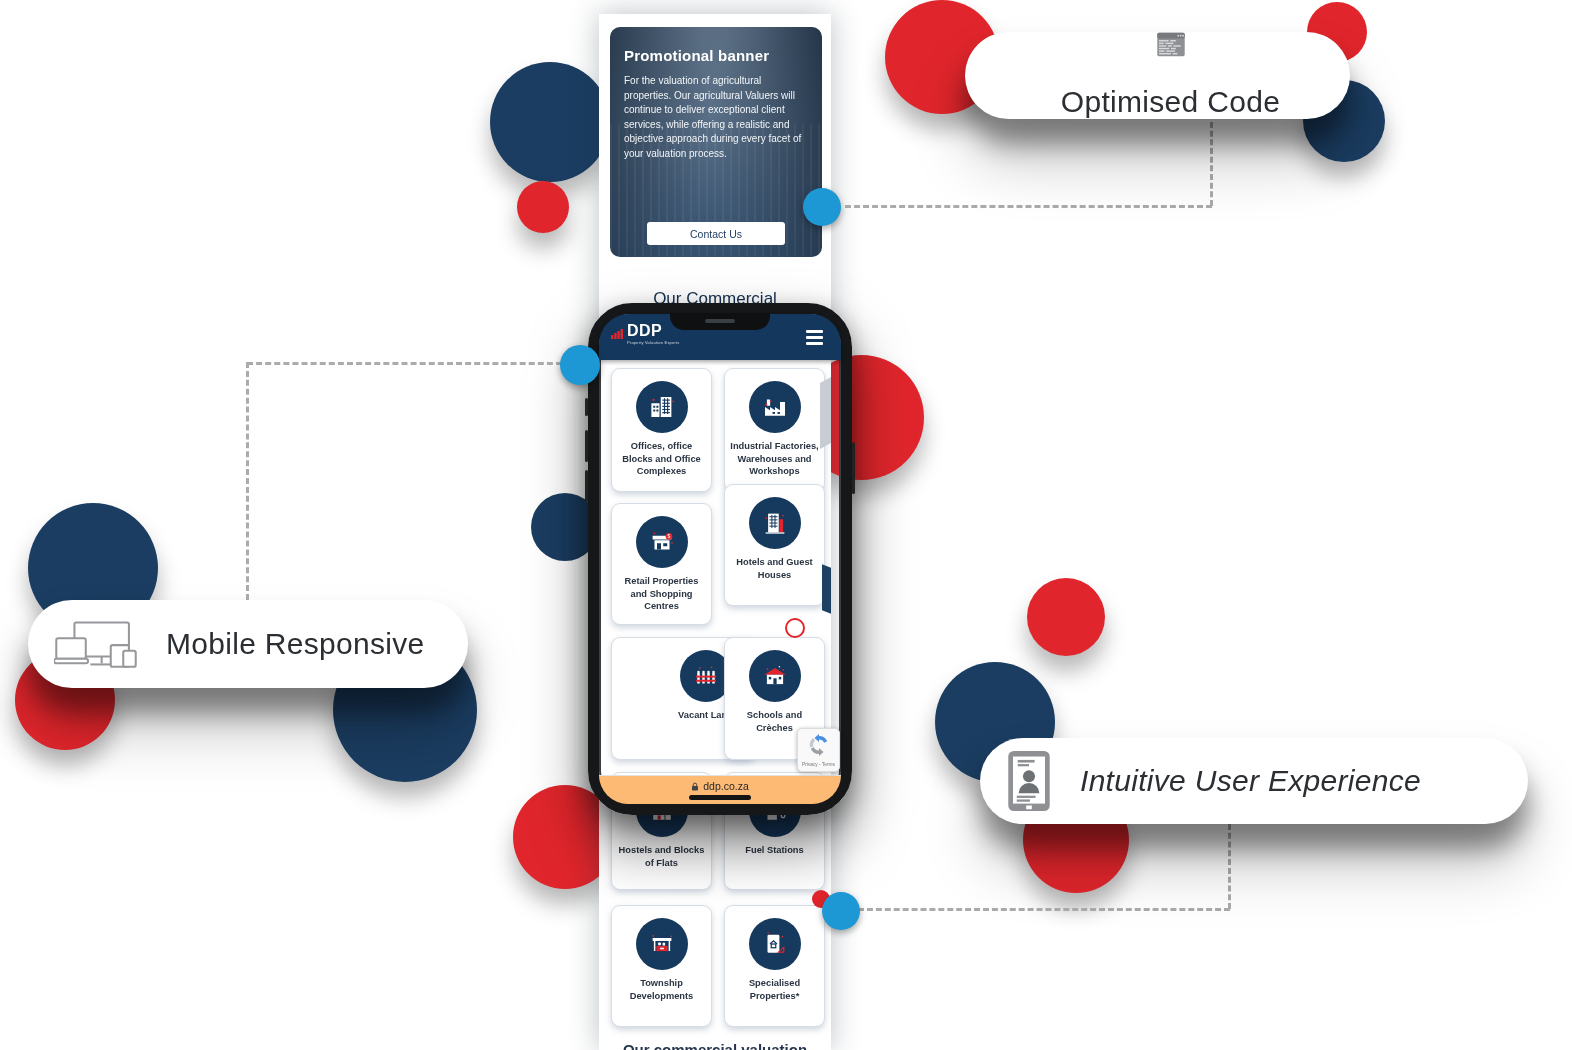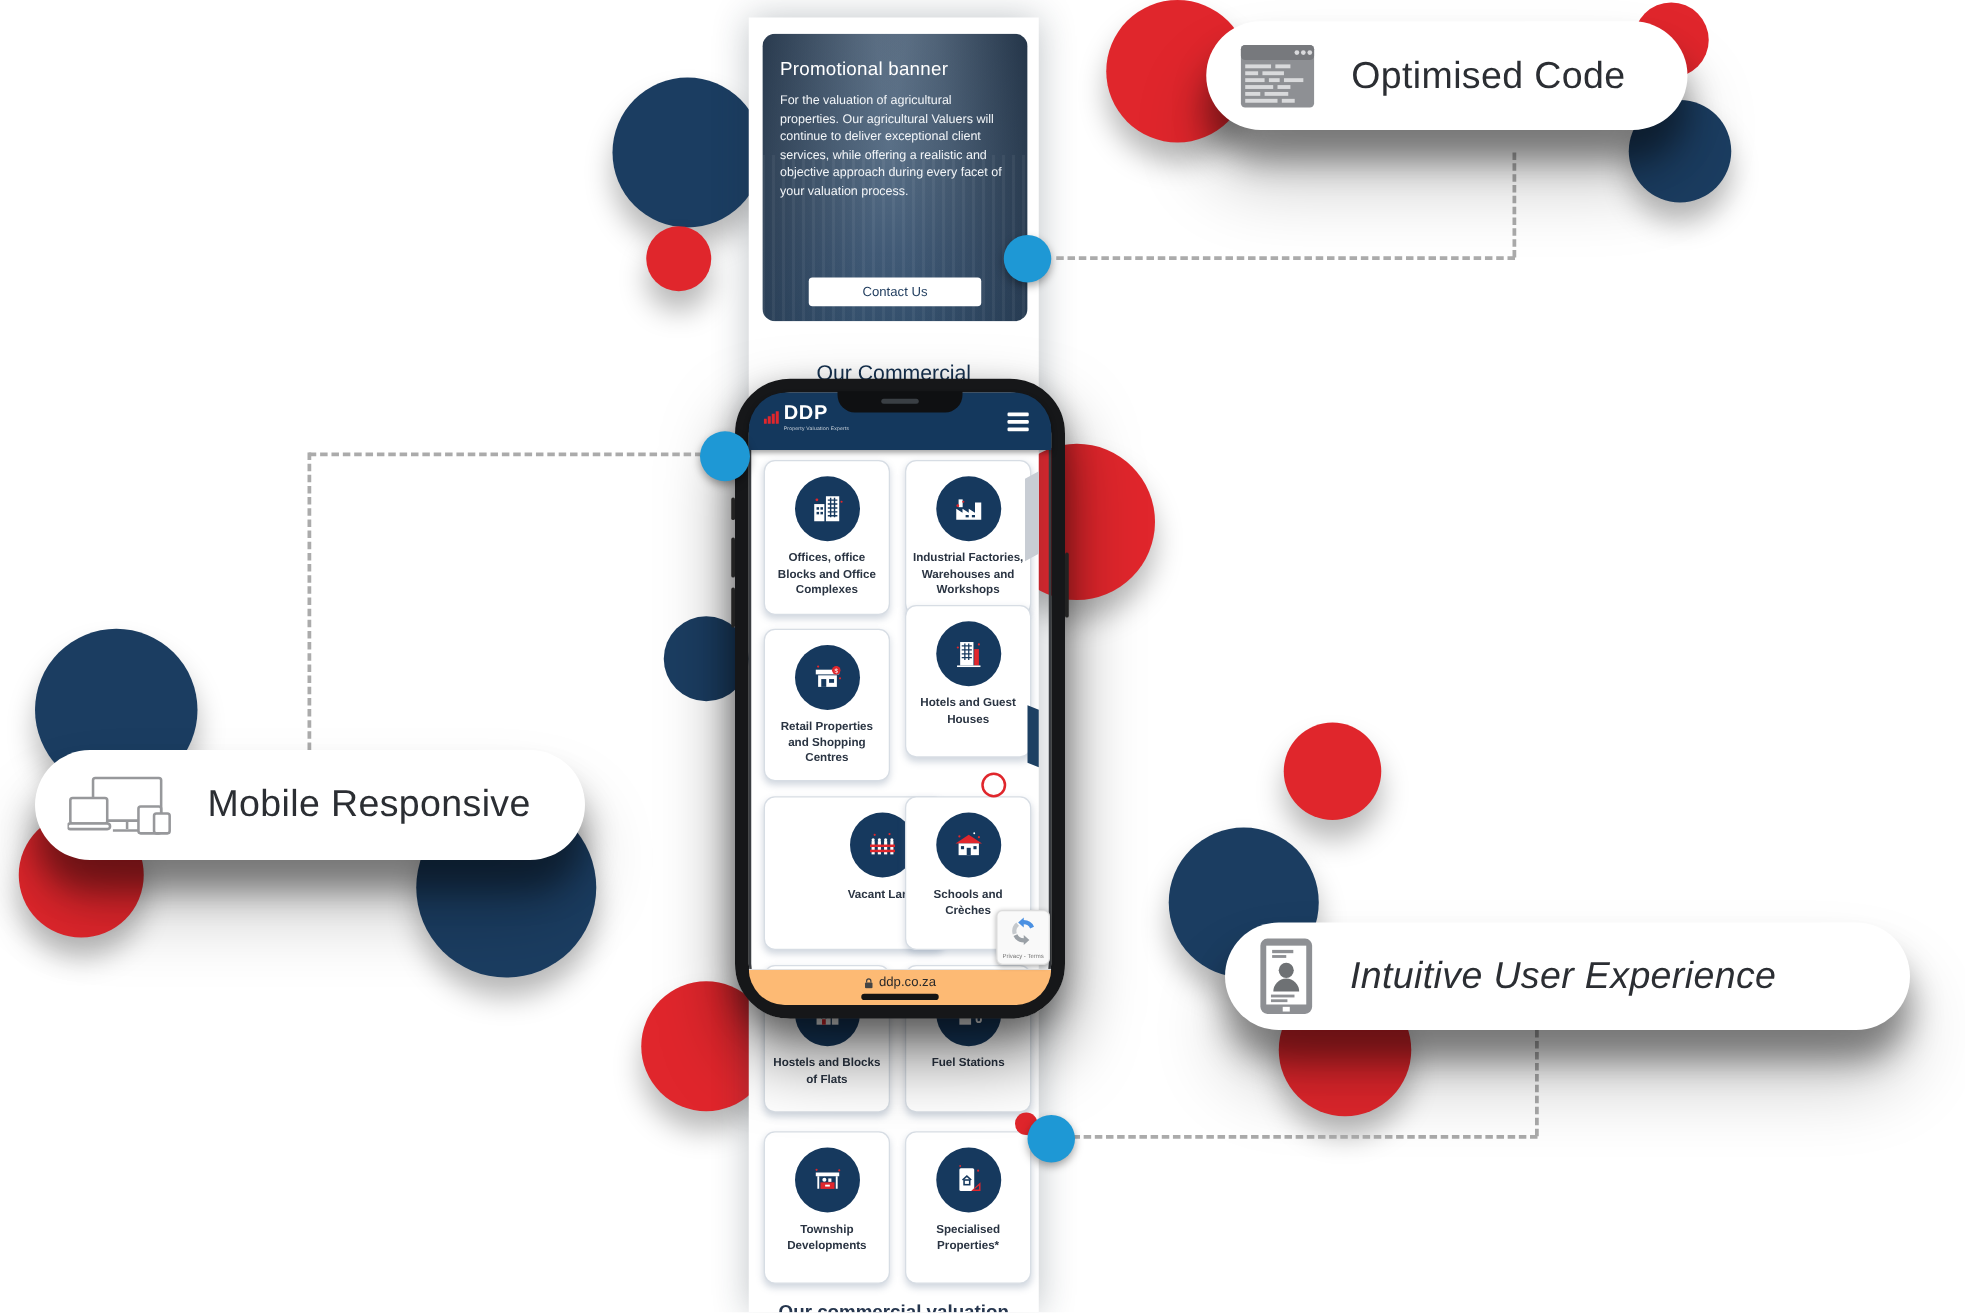--- a/index.html
+++ b/index.html
@@ -21,21 +21,21 @@
   .banner{position:absolute;left:11px;top:13px;width:212px;height:230px;border-radius:10px;
           overflow:hidden;
           background:
            linear-gradient(rgba(56,80,108,.40),rgba(56,80,108,.40)),
            linear-gradient(100deg,rgba(18,30,44,.88) 0%,rgba(18,30,44,.28) 30%,rgba(18,30,44,0) 46%),
            linear-gradient(262deg,rgba(14,26,40,.92) 0%,rgba(14,26,40,.30) 30%,rgba(14,26,40,0) 50%),
            linear-gradient(180deg,#8495a6 0%,#6e8397 42%,#47617d 76%,#32506d 100%);}
   .banner::before{content:"";position:absolute;left:0;right:0;bottom:0;height:58%;
           background:repeating-linear-gradient(90deg,rgba(255,255,255,.10) 0 2px,rgba(255,255,255,0) 2px 8px);
           opacity:.5;}
-  .banner h2{position:relative;margin:20px 14px 0;font-size:15px;font-weight:400;color:#fff;
+  .banner h2{position:relative;margin:20px 14px 0;font-size:15px;font-weight:700;color:#fff;
           letter-spacing:.2px;}
   .banner p{position:relative;margin:10px 14px 0;font-size:10px;line-height:1.45;color:#f2f5f8;}
   .banner .cta{position:absolute;left:50%;transform:translateX(-50%);bottom:12px;width:138px;height:23px;
           background:#fff;border:none;border-radius:3px;color:#1d3a5c;font-size:10.5px;
           font-family:"Liberation Sans",sans-serif;}
   .sec-head{position:absolute;left:0;width:100%;top:275px;text-align:center;font-size:17px;
           font-weight:400;color:#15304e;margin:0;}
   .bottom-partial{position:absolute;left:0;width:100%;top:1027px;height:9px;overflow:hidden;}
   .bottom-partial span{display:block;text-align:center;font-size:15px;font-weight:700;color:#26364e;}
   
@@ -359,21 +359,21 @@
   <div class="dash-v" style="left:1210px;top:122px;height:84px;"></div>
   <div class="dash-h" style="left:247px;top:362px;width:315px;"></div>
   <div class="dash-v" style="left:246px;top:362px;height:238px;"></div>
   <div class="dash-h" style="left:858px;top:908px;width:372px;"></div>
   <div class="dash-v" style="left:1228px;top:824px;height:85px;"></div>
 
   <div class="bluedot" style="left:803px;top:188px;width:38px;height:38px;"></div>
   <div class="bluedot" style="left:560px;top:345px;width:40px;height:40px;"></div>
   <div class="bluedot" style="left:822px;top:892px;width:38px;height:38px;"></div>
 
-  <div class="pill" style="left:965px;top:17px;width:385px;height:87px;">
+  <div class="pill" style="left:965px;top:32px;width:385px;height:87px;flex-direction:column;">
     <svg width="62" height="54" viewBox="0 0 36 31">
       <rect x="1" y="1" width="34" height="29" rx="2" fill="#8e9094"></rect>
       <rect x="1" y="1" width="34" height="7" rx="2" fill="#77797d"></rect>
       <circle cx="27" cy="4.5" r="1.1" fill="#d9dadc"></circle>
         <circle cx="30" cy="4.5" r="1.1" fill="#d9dadc"></circle>
         <circle cx="33" cy="4.5" r="1.1" fill="#d9dadc"></circle>
       <g fill="#d9dadc">
         <rect x="3" y="10" width="12" height="1.8"></rect>
           <rect x="17" y="10" width="7" height="1.8"></rect>
         <rect x="3" y="13.2" width="6" height="1.8"></rect>

